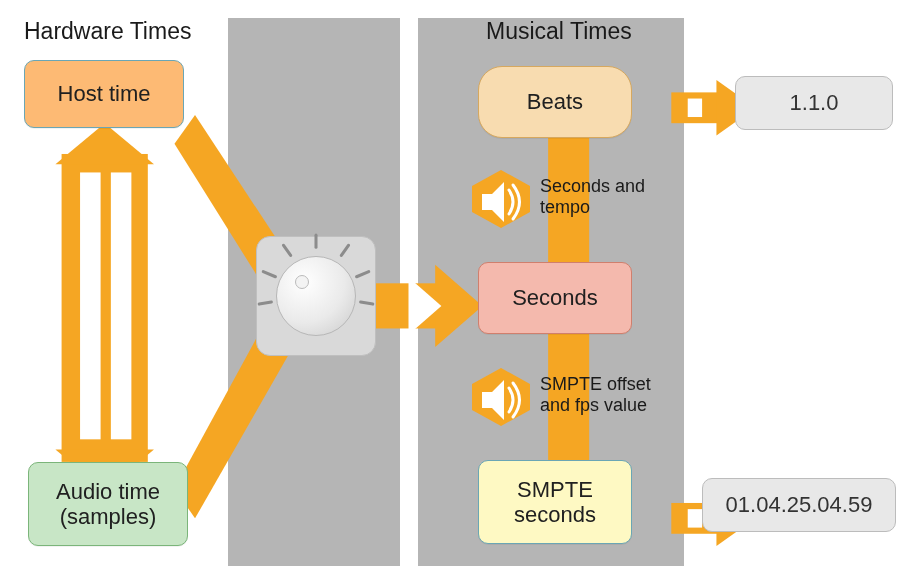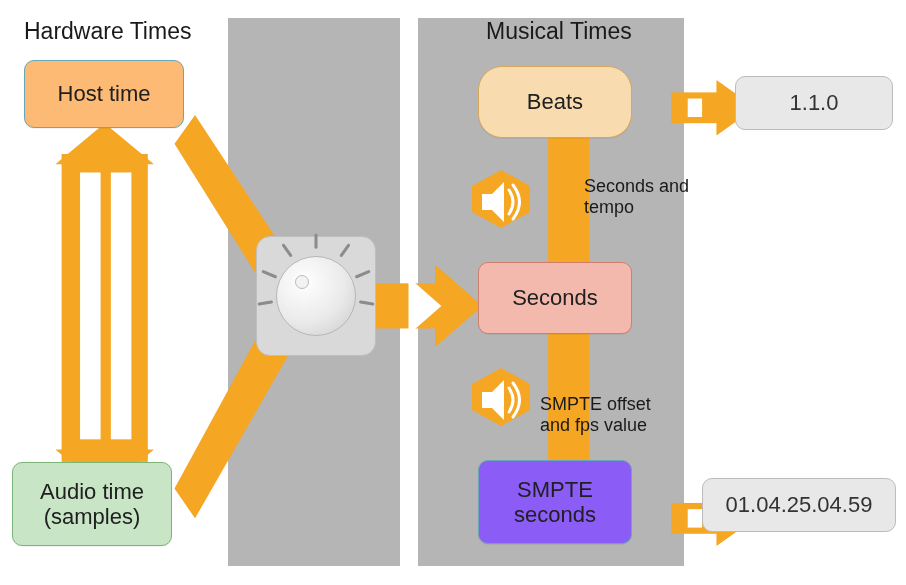--- a/index.html
+++ b/index.html
@@ -70,21 +70,21 @@
     <rect x="670" y="496" width="14" height="18" fill="#fff"></rect>
   </g>
 </svg>
 
 <div class="label" style="left:24px;top:18px;font-size:23px;">Hardware Times</div>
 <div class="label" style="left:442px;top:18px;font-size:23px;margin-left:44px;">Musical Times</div>
 
 <div class="node" style="left:24px;top:60px;width:158px;height:66px;background:#fdba74;border-color:#6aa6b5;align-items:center;">
   <span>Host time</span>
 </div>
-<div class="node" style="left:12px;top:462px;width:158px;height:82px;background:#c8e6c6;border-color:#7bb57a;white-space:pre-line;">
+<div class="node" style="left:28px;top:462px;width:158px;height:82px;background:#c8e6c6;border-color:#7bb57a;white-space:pre-line;">
   <span>Audio time
 (samples)</span>
 </div>
 
 <div class="playback-box" style="left:256px;top:236px;width:118px;height:118px;">
   <svg class="ticks" viewBox="0 0 140 140">
     <g stroke="#8c8c8c" stroke-width="3" stroke-linecap="round">
       <line x1="70" y1="10" x2="70" y2="22"></line>
       <line x1="38" y1="20" x2="45" y2="30"></line>
       <line x1="102" y1="20" x2="95" y2="30"></line>
@@ -96,45 +96,45 @@
   </svg>
   <div class="knob"></div>
 </div>
 
 <div class="node" style="left:478px;top:66px;width:152px;height:70px;background:#f8dcb0;border-color:#d6a85f;border-radius:24px;">
   <span>Beats</span>
 </div>
 <div class="node" style="left:478px;top:262px;width:152px;height:70px;background:#f4b9ad;border-color:#d07f6d;">
   <span>Seconds</span>
 </div>
-<div class="node" style="left:478px;top:460px;width:152px;height:82px;background:#8b5cf6;border-color:#6aa6b5;white-space:pre-line;">
+<div class="node" style="left:478px;top:460px;width:152px;height:82px;background:#fef9c3;border-color:#6aa6b5;white-space:pre-line;">
   <span>SMPTE
 seconds</span>
 </div>
 
 <div class="speaker-badge" style="left:472px;top:170px;">
   <svg viewBox="0 0 58 58">
         <use href="#hex"></use>
         <g transform="translate(10,6)">
           <use href="#spk"></use>
         </g>
       </svg>
 </div>
-<div class="label small" style="left:540px;top:176px;white-space:pre-line;margin-left:44px;">Seconds and
+<div class="label small" style="left:540px;top:176px;white-space:pre-line;">Seconds and
 tempo</div>
 
 <div class="speaker-badge" style="left:472px;top:368px;">
   <svg viewBox="0 0 58 58">
         <use href="#hex"></use>
         <g transform="translate(10,6)">
           <use href="#spk"></use>
         </g>
       </svg>
 </div>
-<div class="label small" style="left:540px;top:374px;white-space:pre-line;margin-top:20px;">SMPTE offset
+<div class="label small" style="left:540px;top:374px;white-space:pre-line;">SMPTE offset
 and fps value</div>
 
 <div class="value-box" style="left:726px;top:76px;width:156px;height:52px;margin-left:9px;">
   <span>1.1.0</span>
 </div>
 <div class="value-box" style="left:702px;top:478px;width:192px;height:52px;justify-content:center;">
   <span>01.04.25.04.59</span>
 </div>
 
 </div>

